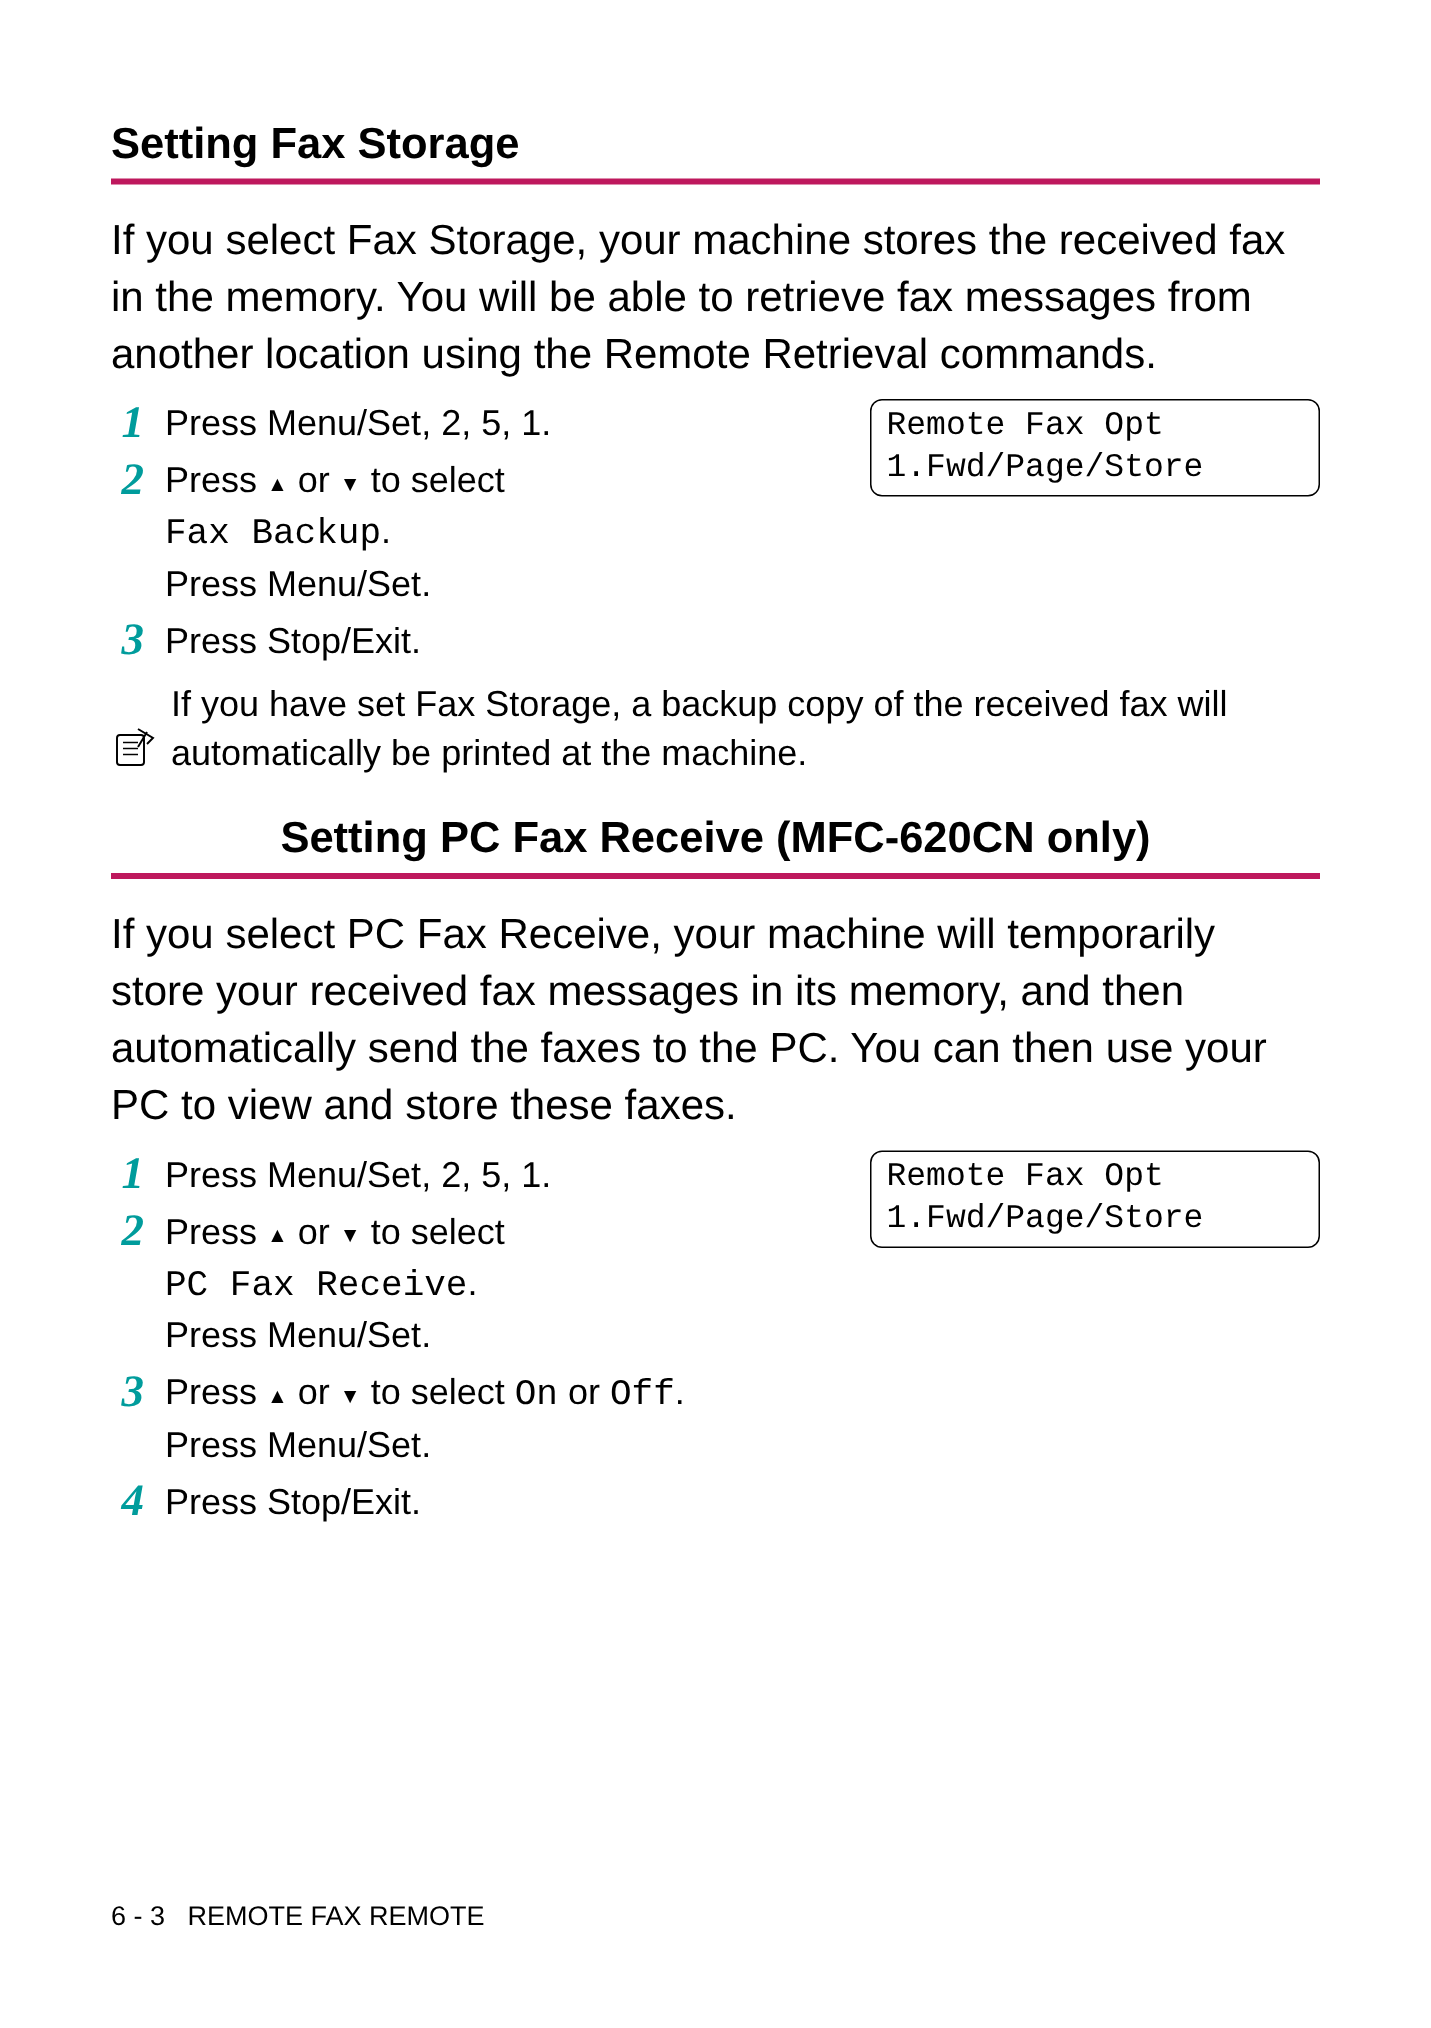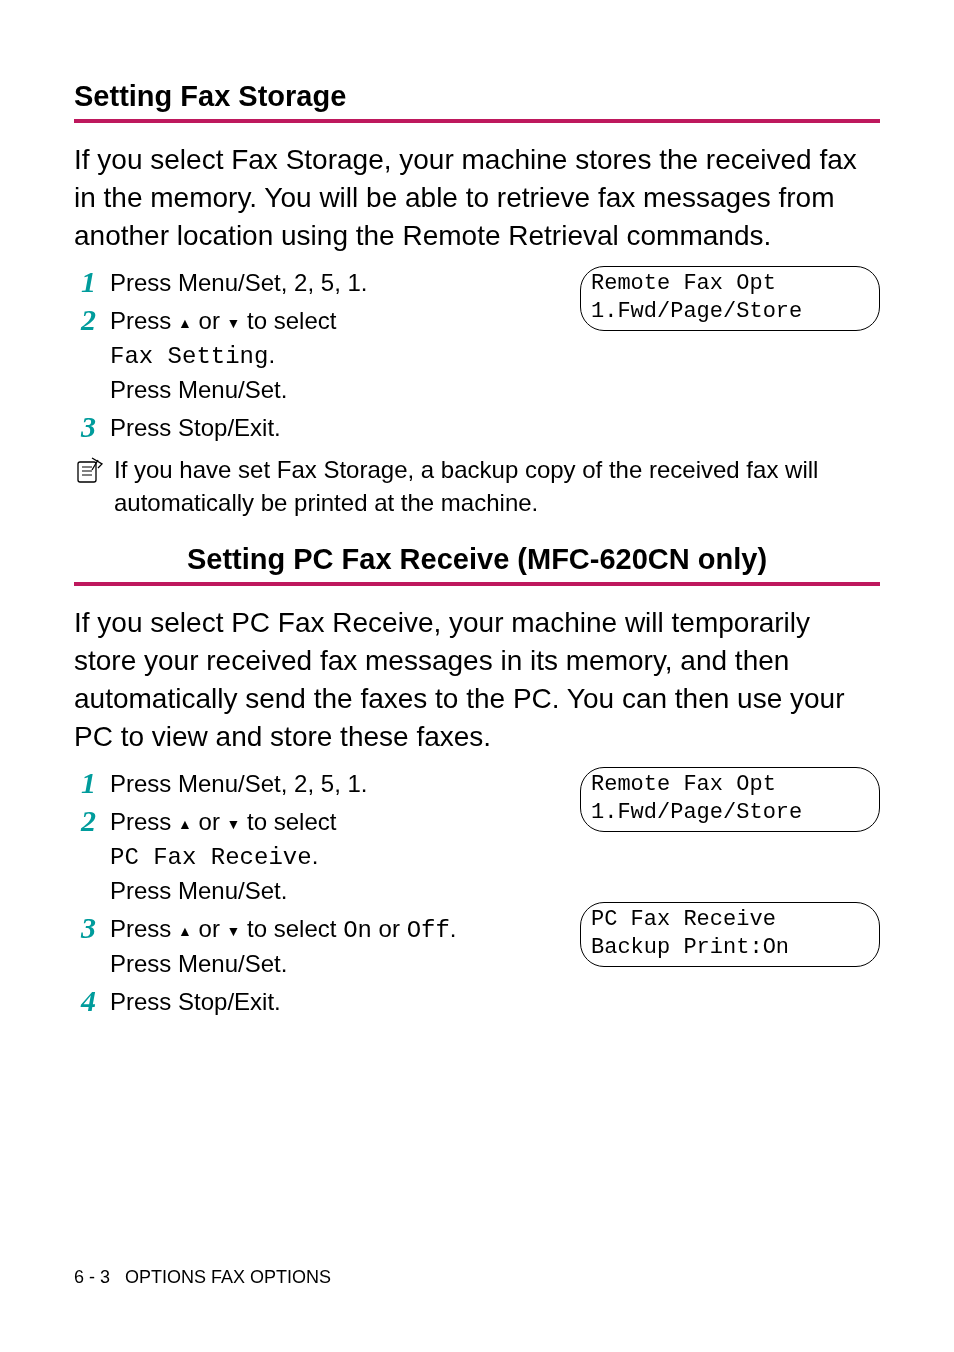--- a/index.html
+++ b/index.html
@@ -65,30 +65,30 @@
   }
   .lcd-col {
     flex: 0 0 auto;
     width: 300px;
     display: flex;
     flex-direction: column;
     gap: 70px;
   }
   .lcd {
     border: 1.5px solid #000;
-    border-radius: 24px;
+    border-radius: 8px;
     padding: 3px 10px 5px 10px;
     font-family: 'Courier New', Courier, monospace;
     font-size: 22px;
     line-height: 1.25;
     white-space: pre;
   }
   .note-row {
     display: flex;
-    align-items: flex-start;
+    align-items: flex-end;
     gap: 10px;
   }
   .note-icon {
     flex: 0 0 auto;
     margin-top: 2px;
   }
   .note-text {
     font-size: 24px;
     line-height: 1.35;
   }
@@ -115,21 +115,21 @@
       <div class="step-num">1</div>
       <div class="step-body">
         <span>Press </span><span class="bold">Menu/Set</span><span>, </span><span class="bold">2</span><span>, </span><span class="bold">5</span><span>, </span><span class="bold">1</span><span>.</span>
       </div>
     </div>
 
     <div class="step">
       <div class="step-num">2</div>
       <div class="step-body">
         <span>Press </span><span class="arrow">▲</span><span> or </span><span class="arrow">▼</span><span> to select</span><br>
-        <span class="mono">Fax Setting</span><span>.</span><br>
+        <span class="mono">Fax Backup</span><span>.</span><br>
         <span>Press </span><span class="bold">Menu/Set</span><span>.</span>
       </div>
     </div>
 
     <div class="step">
       <div class="step-num">3</div>
       <div class="step-body">
         <span>Press </span><span class="bold">Stop/Exit</span><span>.</span>
       </div>
     </div>
@@ -192,20 +192,18 @@
       <div class="step-body">
         <span>Press </span><span class="bold">Stop/Exit</span><span>.</span>
       </div>
     </div>
 
   </div>
 
   <div class="lcd-col">
     <div class="lcd"><span>Remote Fax Opt</span>
 <span>1.Fwd/Page/Store</span></div>
-    <div class="lcd"><span>PC Fax Receive</span>
-<span>Backup Print:On</span></div>
   </div>
 </div>
 
 <div class="footer">
-  <span class="pg">6 - 3</span>&nbsp;&nbsp;&nbsp;<span>OPTIONS FAX OPTIONS</span>
+  <span class="pg">6 - 3</span>&nbsp;&nbsp;&nbsp;<span>REMOTE FAX REMOTE</span>
 </div>
 
 </body></html>

